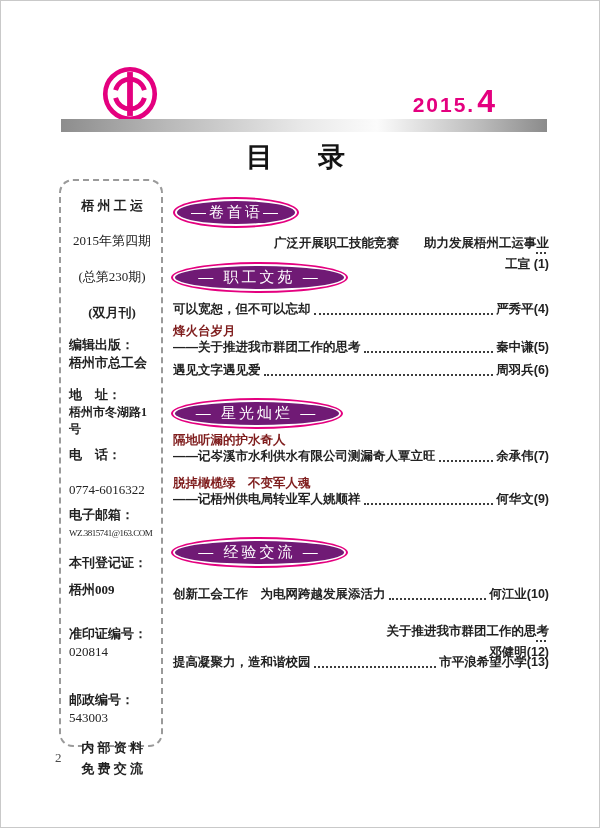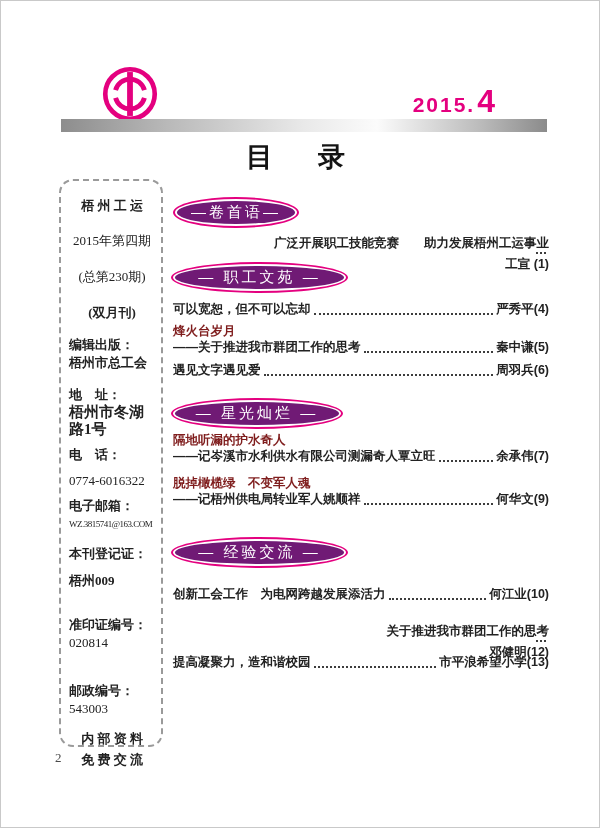--- a/index.html
+++ b/index.html
@@ -16,21 +16,21 @@
   .page-title{position:absolute;left:0;top:138px;width:100%;text-align:center;
               font-family:"Liberation Serif",serif;font-weight:bold;font-size:27px;
               letter-spacing:9px;color:#141414;}
   
   .infobox{position:absolute;left:58px;top:178px;width:104px;height:568px;
            border:2px dashed #9a9a9a;border-radius:14px;box-sizing:border-box;
            padding:16px 6px 0 8px;font-family:"Liberation Serif",serif;
            font-size:13px;font-weight:bold;color:#222;line-height:17px;}
   .infobox .c{text-align:center;}
   .infobox .num{font-weight:normal;}
-  .infobox .small{font-size:15px;}
+  .infobox .small{font-size:12px;}
   .infobox .email{font-size:9px;font-weight:normal;letter-spacing:-0.5px;}
   
   .content{position:absolute;left:170px;top:190px;width:378px;height:520px;}
   .pill{position:absolute;border:2px solid #e4007f;border-radius:50%;background:#fff;
         padding:2px;box-sizing:border-box;}
   .pill-inner{width:100%;height:100%;border-radius:50%;background:#701a75;color:#fff;
         display:flex;align-items:center;justify-content:center;font-weight:normal;
         font-size:15px;letter-spacing:3px;white-space:nowrap;}
   .row{position:absolute;left:2px;right:0;display:flex;align-items:flex-end;
        font-size:12.5px;font-weight:bold;color:#222;line-height:1.25;}
@@ -65,21 +65,21 @@
   <div class="infobox">
     <div class="c" style="margin-top:0">梧 州 工 运</div>
     <div class="c num" style="margin-top:18px">2015年第四期</div>
     <div class="c num" style="margin-top:19px">(总第230期)</div>
     <div class="c" style="margin-top:19px">(双月刊)</div>
     <div style="margin-top:15px">编辑出版：</div>
     <div style="margin-top:1px">梧州市总工会</div>
     <div style="margin-top:15px">地　址：</div>
     <div class="small" style="margin-top:1px">梧州市冬湖路1号</div>
     <div style="margin-top:8px">电　话：</div>
-    <div class="num" style="margin-top:9px">0774-6016322</div>
+    <div class="num" style="margin-top:18px">0774-6016322</div>
     <div style="margin-top:8px">电子邮箱：</div>
     <div class="email" style="margin-top:2px">WZ.3815741@163.COM</div>
     <div style="margin-top:12px">本刊登记证：</div>
     <div style="margin-top:10px">梧州009</div>
     <div style="margin-top:27px">准印证编号：</div>
     <div class="num" style="margin-top:1px">020814</div>
     <div style="margin-top:31px">邮政编号：</div>
     <div class="num" style="margin-top:1px">543003</div>
     <div class="c" style="margin-top:13px">内 部 资 料</div>
     <div class="c" style="margin-top:4px">免 费 交 流</div>

